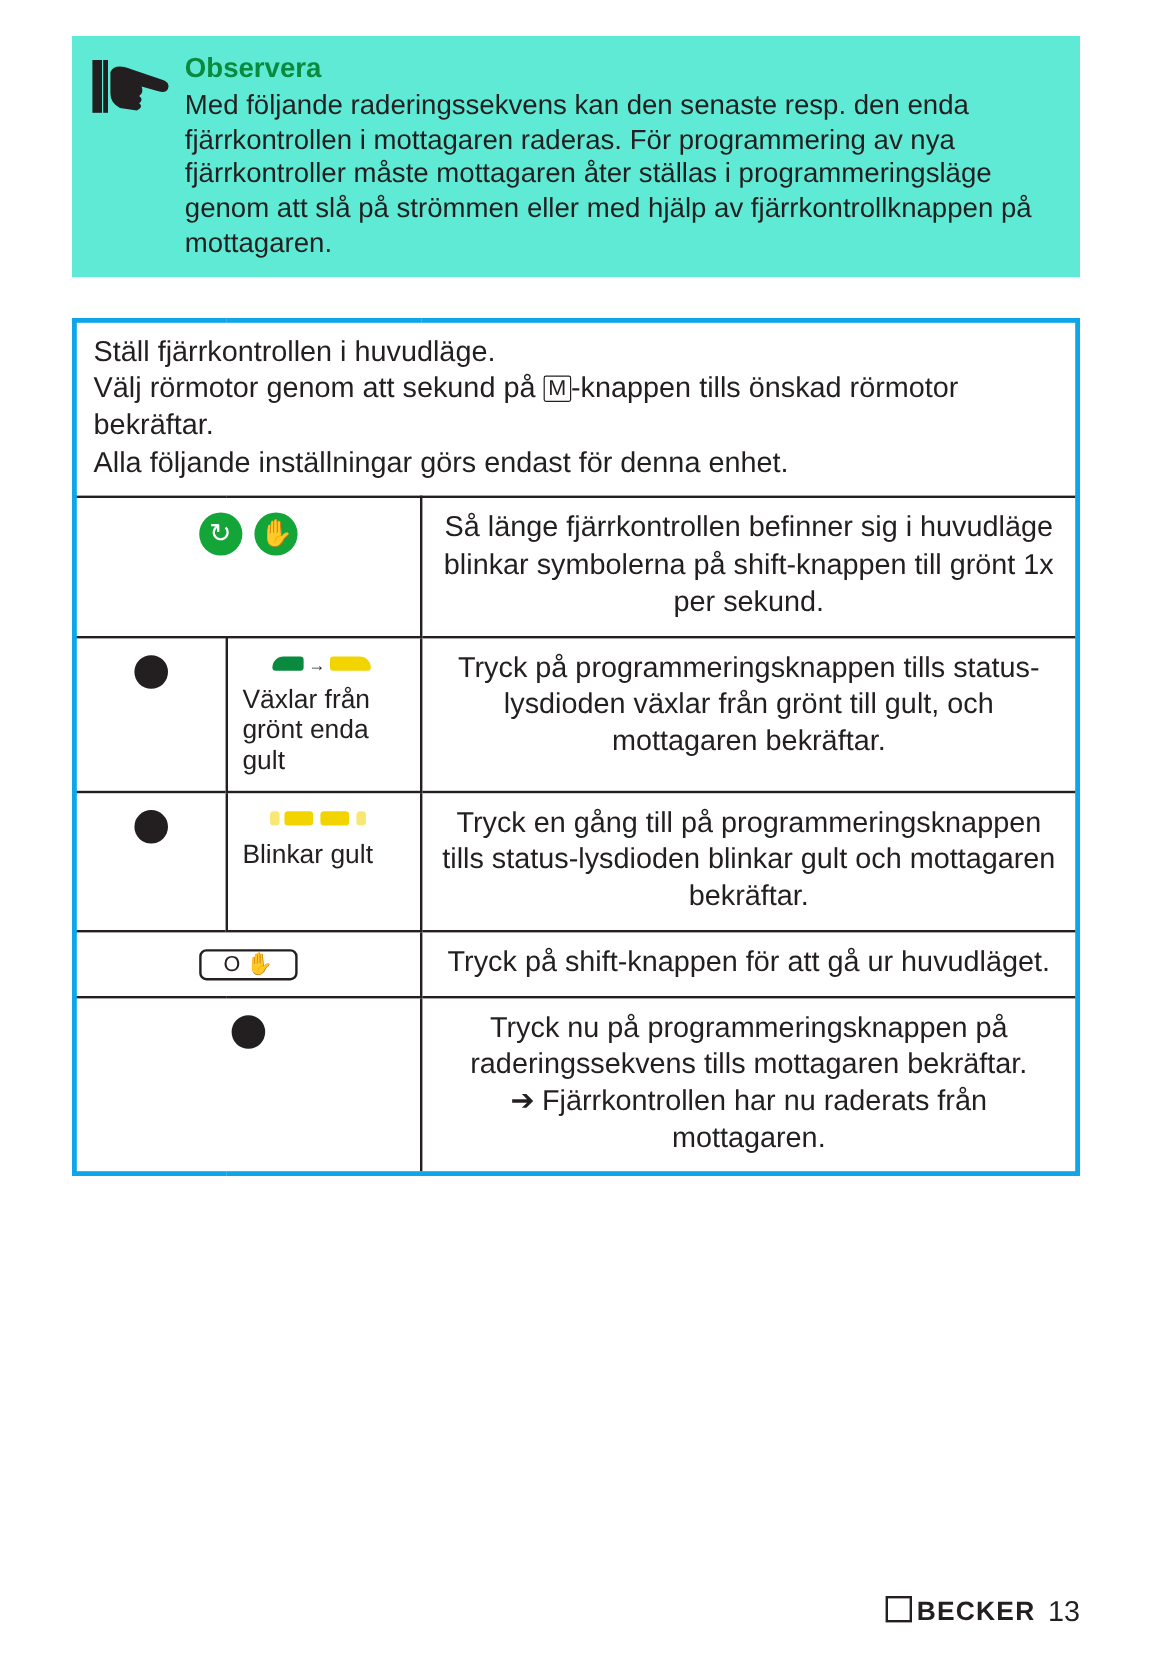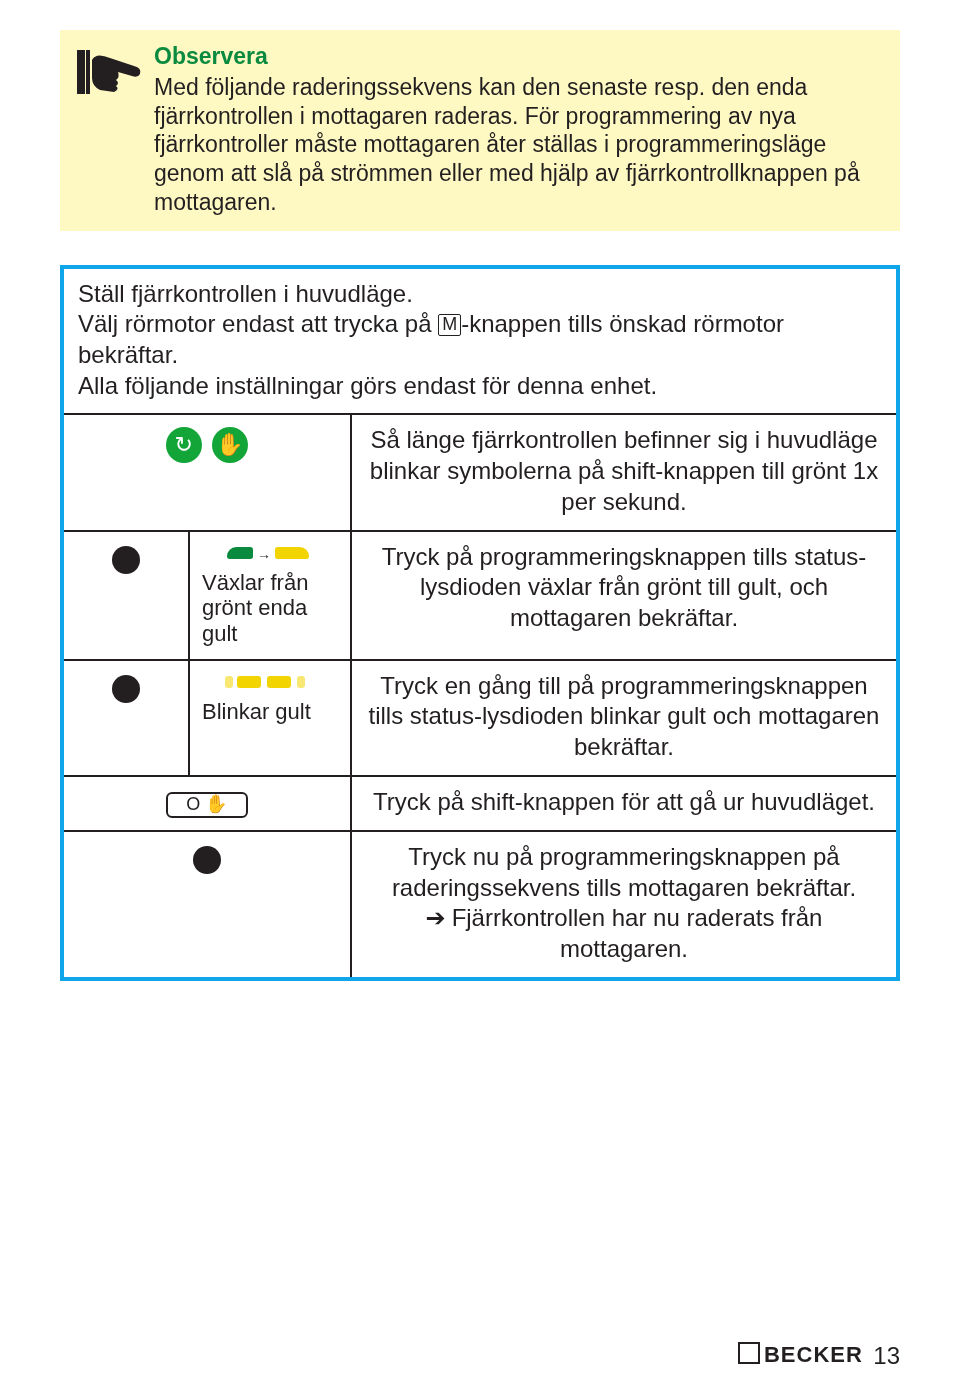--- a/index.html
+++ b/index.html
@@ -8,21 +8,21 @@
     width:960px;height:1394px;position:relative;
   }
   .page{
     padding:30px 60px 0 60px;
     box-sizing:border-box;
   }
   h1{
     font-size:28px;font-weight:bold;margin:0 0 20px 0;
   }
   .notice-box{
-    background:#fef9c3;
+    background:#5eead4;
     padding:12px 18px 14px 14px;
     display:flex;
     align-items:flex-start;
     margin-bottom:34px;
   }
   .notice-hand{
     width:70px;height:56px;flex-shrink:0;margin-right:10px;margin-top:2px;
   }
   .notice-body{
     font-size:23px;line-height:1.25;
@@ -72,21 +72,21 @@
     display:inline-block;border:1.5px solid #231f20;border-radius:2px;
     padding:0 3px;font-size:18px;line-height:1.1;vertical-align:2px;
   }
   .arc-line{
     height:22px;width:90px;position:relative;margin:2px auto 4px auto;
   }
   .color-chip{position:absolute;top:3px;height:12px;border-radius:3px;}
   .led-label{font-size:22px;line-height:1.17;}
   .ptr{font-size:24px;display:inline-block;margin-right:6px;}
   .footer{
-    position:absolute;right:60px;bottom:24px;text-align:right;padding-left:31px;
+    position:absolute;right:60px;bottom:36px;text-align:right;padding-left:31px;
   }
   .pagenum{font-size:24px;vertical-align:top;margin-left:6px;}
   .brand-square{display:inline-block;width:18px;height:18px;border:2px solid #231f20;vertical-align:-2px;margin-right:4px;}
   .brand{font-weight:bold;font-size:22px;letter-spacing:1px;}
 </style>
 </head>
 <body>
 
 <div class="page">
 
@@ -102,21 +102,21 @@
       <div>Med följande raderingssekvens kan den senaste resp. den enda fjärrkontrollen i mottagaren raderas. För programmering av nya fjärrkontroller måste mottagaren åter ställas i programmeringsläge genom att slå på strömmen eller med hjälp av fjärrkontrollknappen på mottagaren.</div>
     </div>
   </div>
 
   <table class="outer-table">
     <tbody>
         <tr>
       <td class="top-cell" colspan="3">
         <div>Ställ fjärrkontrollen i huvudläge.</div>
         <div>
-          <span>Välj rörmotor endast att trycka på </span><span class="m-key">M</span><span>-knappen tills önskad rörmotor bekräftar.</span>
+          <span>Välj rörmotor genom att sekund på </span><span class="m-key">M</span><span>-knappen tills önskad rörmotor bekräftar.</span>
         </div>
         <div>Alla följande inställningar görs endast för denna enhet.</div>
       </td>
     </tr>
 
     <tr class="inner-row">
       <td class="col1" colspan="2" style="border-right:2px solid #231f20;">
         <span class="green-circle">↻</span>
         <span class="green-circle">✋</span>
       </td>

